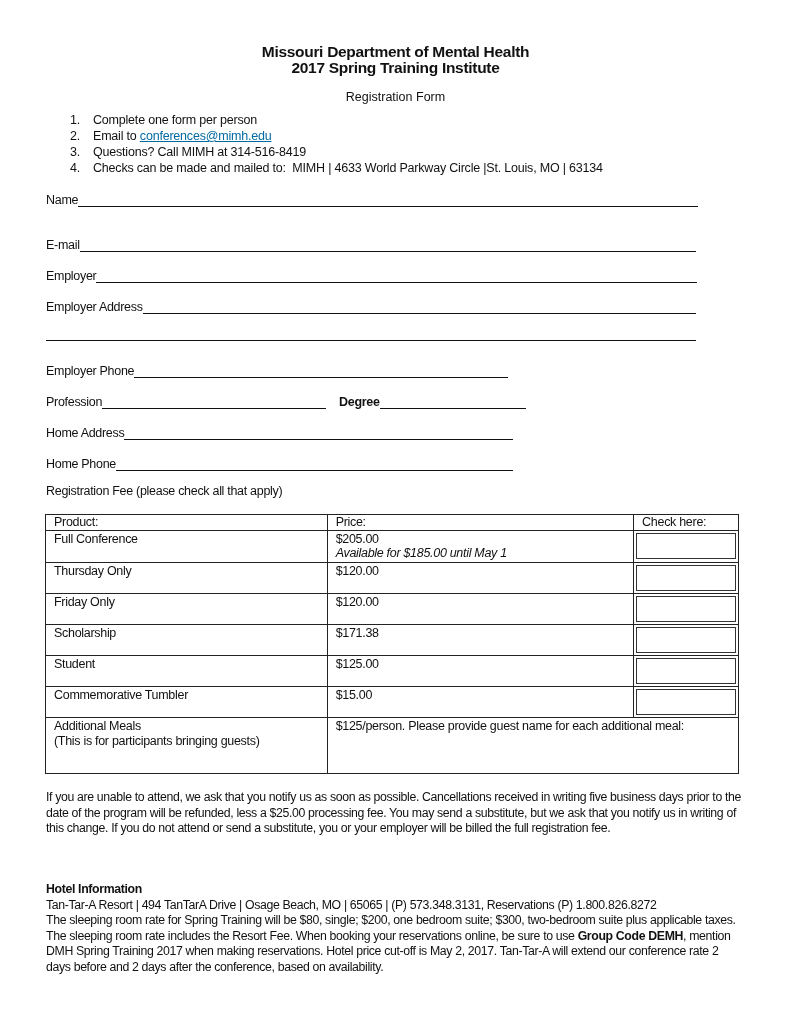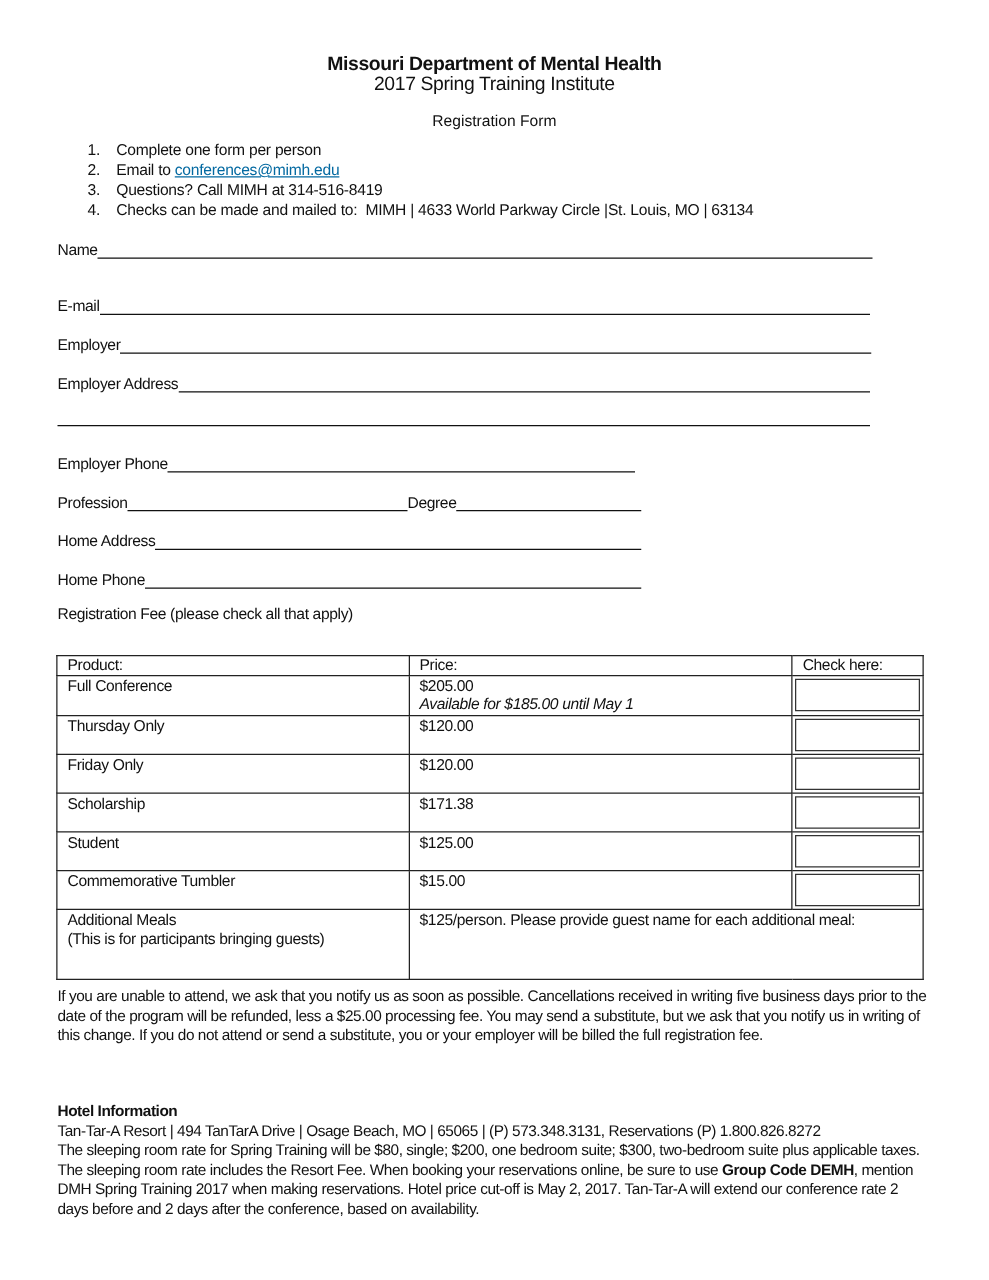--- a/index.html
+++ b/index.html
@@ -1,32 +1,32 @@
 <!DOCTYPE html>
 <html><head>
   <meta charset="utf-8">
   <style>
     * { box-sizing: border-box; margin: 0; padding: 0; }
     html, body { width: 791px; height: 1024px; background: #ffffff; }
     body { font-family: "Liberation Sans", sans-serif; color: #111; position: relative; overflow: hidden; }
     .page { position: absolute; left: 0; top: 0; width: 791px; height: 1024px; }
     .header { position: absolute; top: 44px; left: 0; width: 791px; text-align: center; }
     .header .t1 { font-weight: bold; font-size: 15.5px; line-height: 16px; letter-spacing: -0.3px; }
-    .header .t2 { font-weight: normal; font-size: 15.5px; line-height: 16px; letter-spacing: -0.3px; }
+    .header .t2 { font-weight: bold; font-size: 15.5px; line-height: 16px; letter-spacing: -0.3px; }
     .header .t3 { font-size: 12.5px; line-height: 18px; margin-top: 12px; }
     .instructions { position: absolute; top: 112px; left: 70px; font-size: 12.5px; line-height: 16px; letter-spacing: -0.2px; }
     .instructions li { list-style: none; display: flex; }
     .instructions .num { width: 23px; display: inline-block; }
     .instructions a { color: #0369a1; text-decoration: underline; }
     .field { position: absolute; font-size: 12.5px; letter-spacing: -0.3px; display: flex; align-items: flex-end; height: 16px; }
     .field .label { white-space: nowrap; }
     .field .line { border-bottom: 1.3px solid #111; height: 12px; flex: 1; }
     .plain-line { position: absolute; border-bottom: 1.3px solid #111; height: 1px; }
     .reg-label { position: absolute; top: 484px; left: 46px; font-size: 12.5px; letter-spacing: -0.3px; }
-    table.fees { position: absolute; left: 45px; top: 514px; width: 694px; border-collapse: collapse; font-size: 12.5px; letter-spacing: -0.3px; margin-top: 10px; }
+    table.fees { position: absolute; left: 45px; top: 514px; width: 694px; border-collapse: collapse; font-size: 12.5px; letter-spacing: -0.3px; }
     table.fees td { border: 1.3px solid #222; vertical-align: top; padding: 1px 8px; }
     table.fees tr.hdr td { height: 16px; padding-top: 0; padding-bottom: 0; }
     table.fees td.check { padding: 2px 2px; }
     table.fees td.check .box { border: 1.5px solid #333; height: 100%; width: 100%; min-height: 26px; }
     .note { font-style: italic; }
     .section { position: absolute; left: 46px; width: 700px; font-size: 12.3px; line-height: 15.5px; letter-spacing: -0.35px; }
     .section .title { font-weight: bold; }
     .bold { font-weight: bold; }
   </style>
 </head>
@@ -79,21 +79,21 @@
   <div class="plain-line" style="top:340px; left:46px; width:650px;"></div>
 
   <div class="field" style="top:362px; left:46px; width:462px;">
     <span class="label">Employer Phone</span>
       <span class="line"></span>
   </div>
   <div class="field" style="top:393px; left:46px; width:280px;">
     <span class="label">Profession</span>
       <span class="line"></span>
   </div>
-  <div class="field" style="top:393px; left:326px; width:187px;">
+  <div class="field" style="top:393px; left:339px; width:187px;font-weight:bold;">
     <span class="label">Degree</span>
       <span class="line"></span>
   </div>
   <div class="field" style="top:424px; left:46px; width:467px;">
     <span class="label">Home Address</span>
       <span class="line"></span>
   </div>
   <div class="field" style="top:455px; left:46px; width:467px;">
     <span class="label">Home Phone</span>
       <span class="line"></span>

